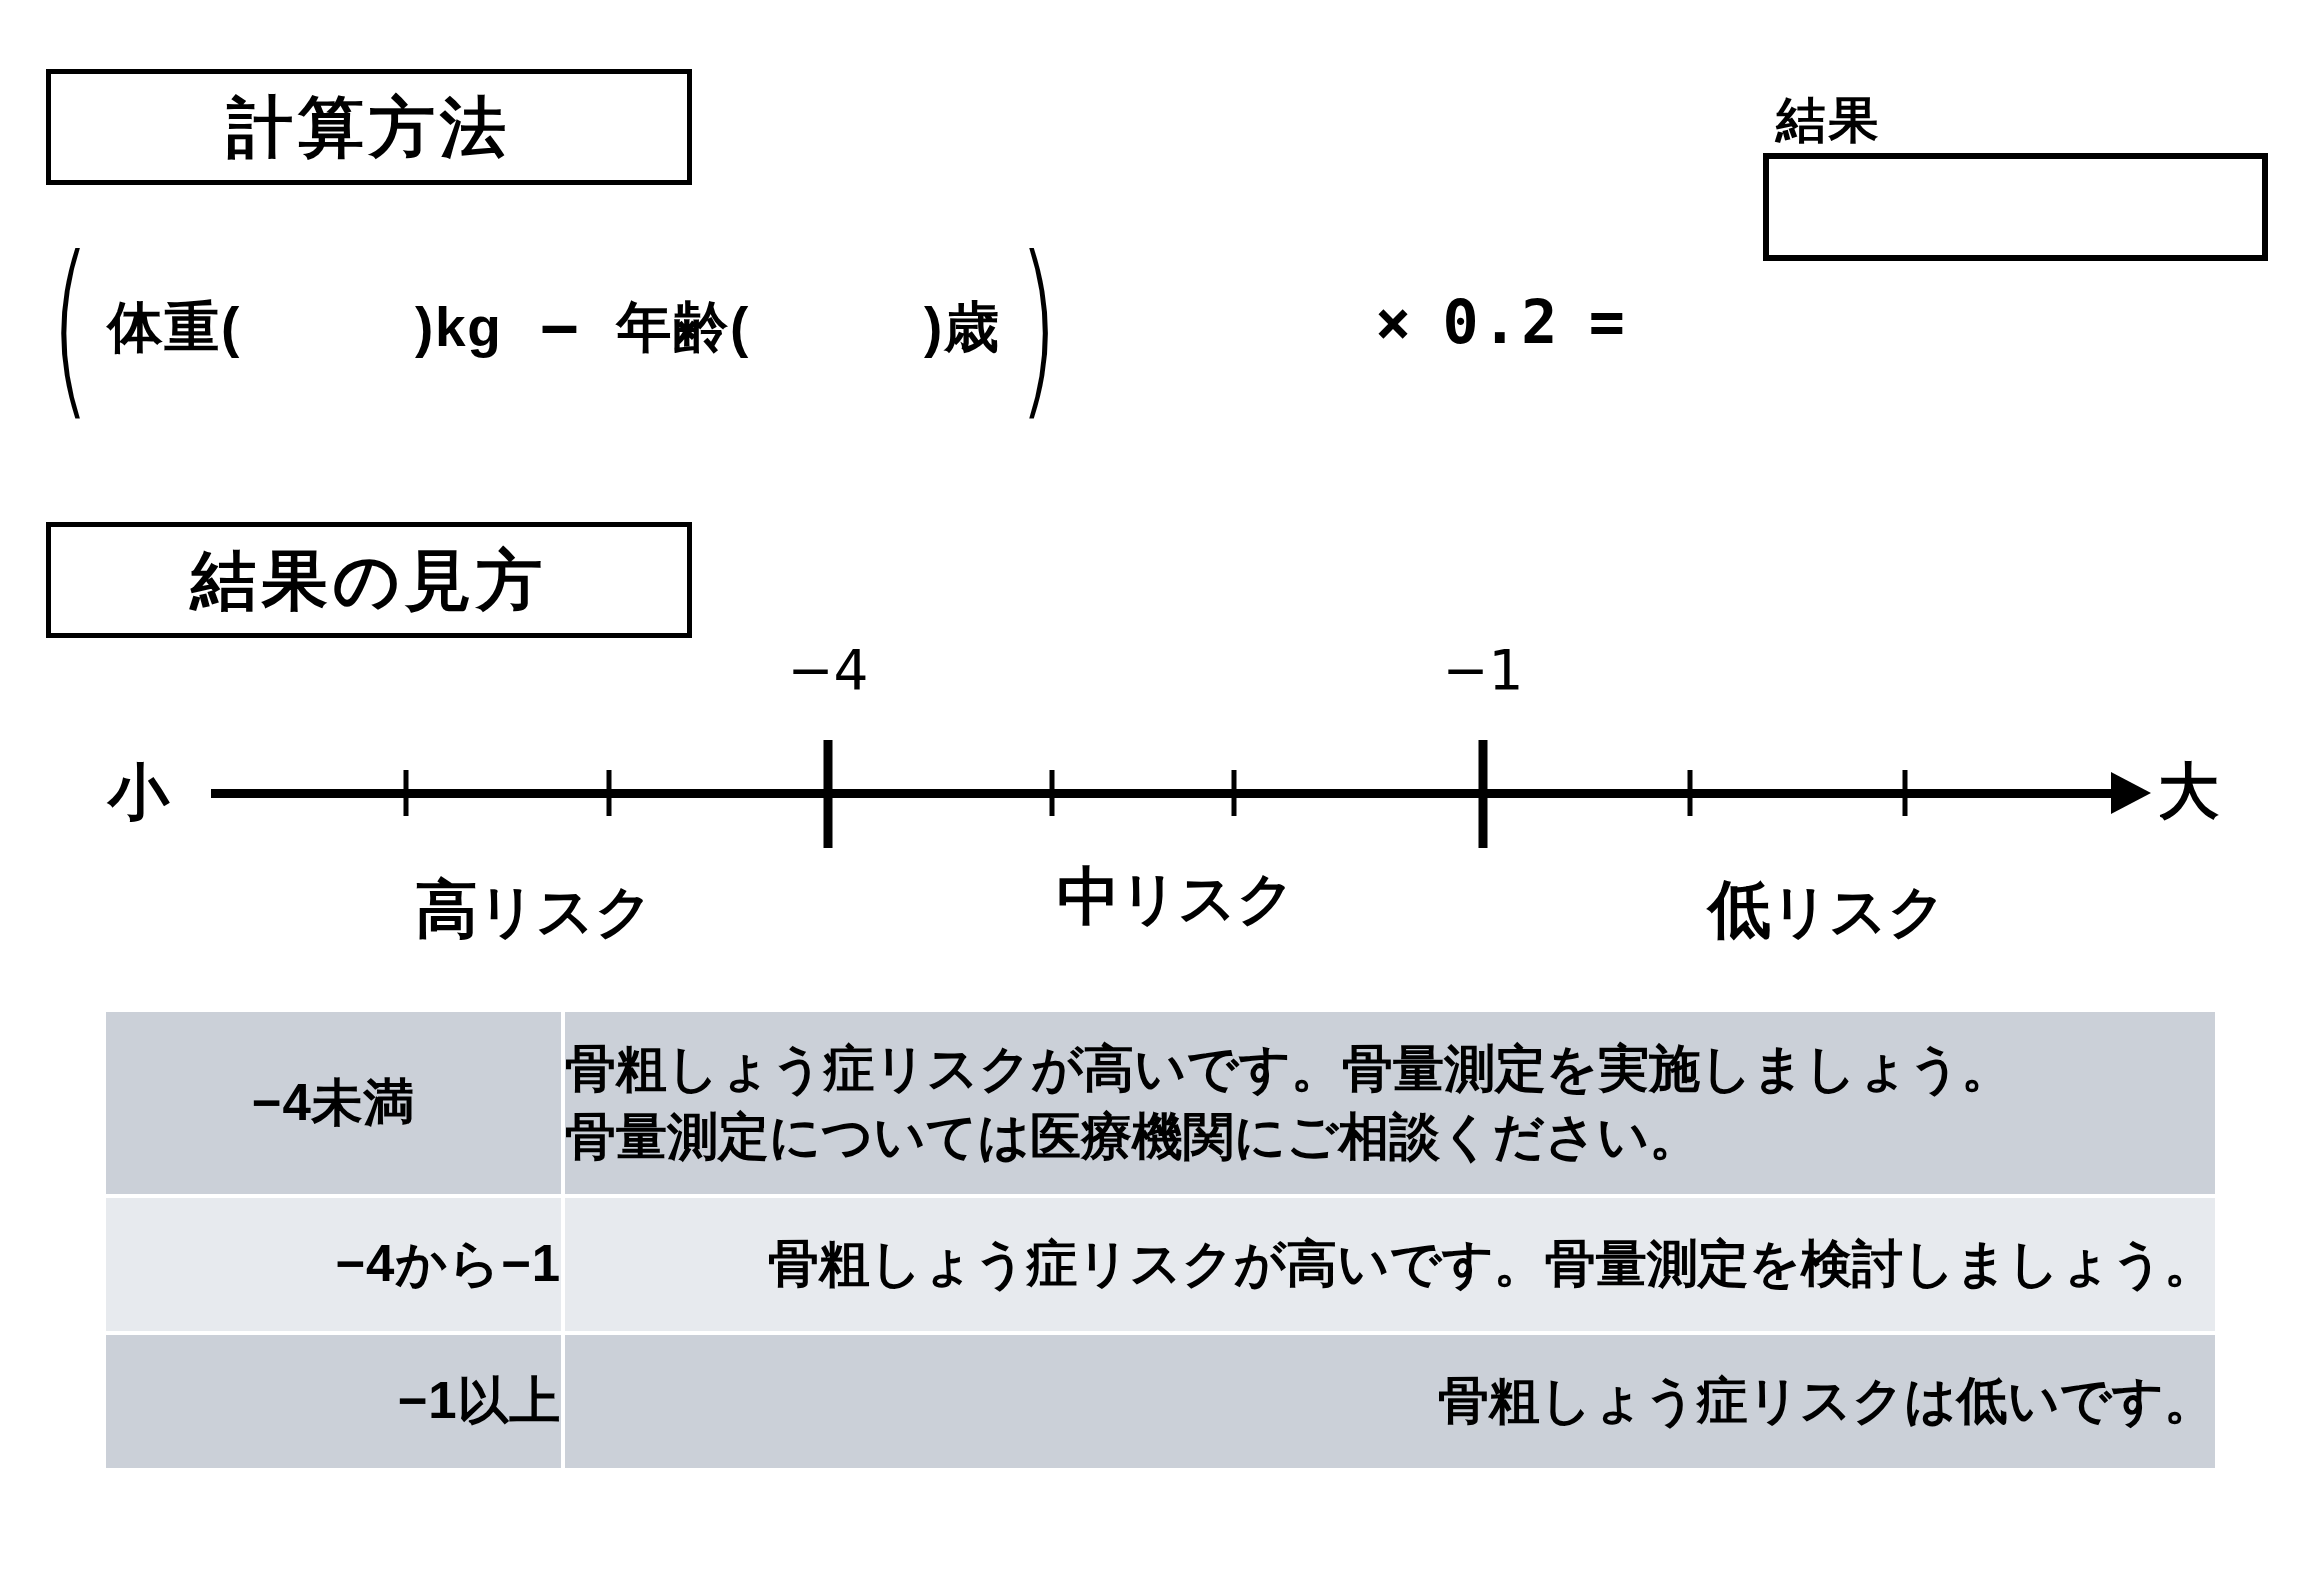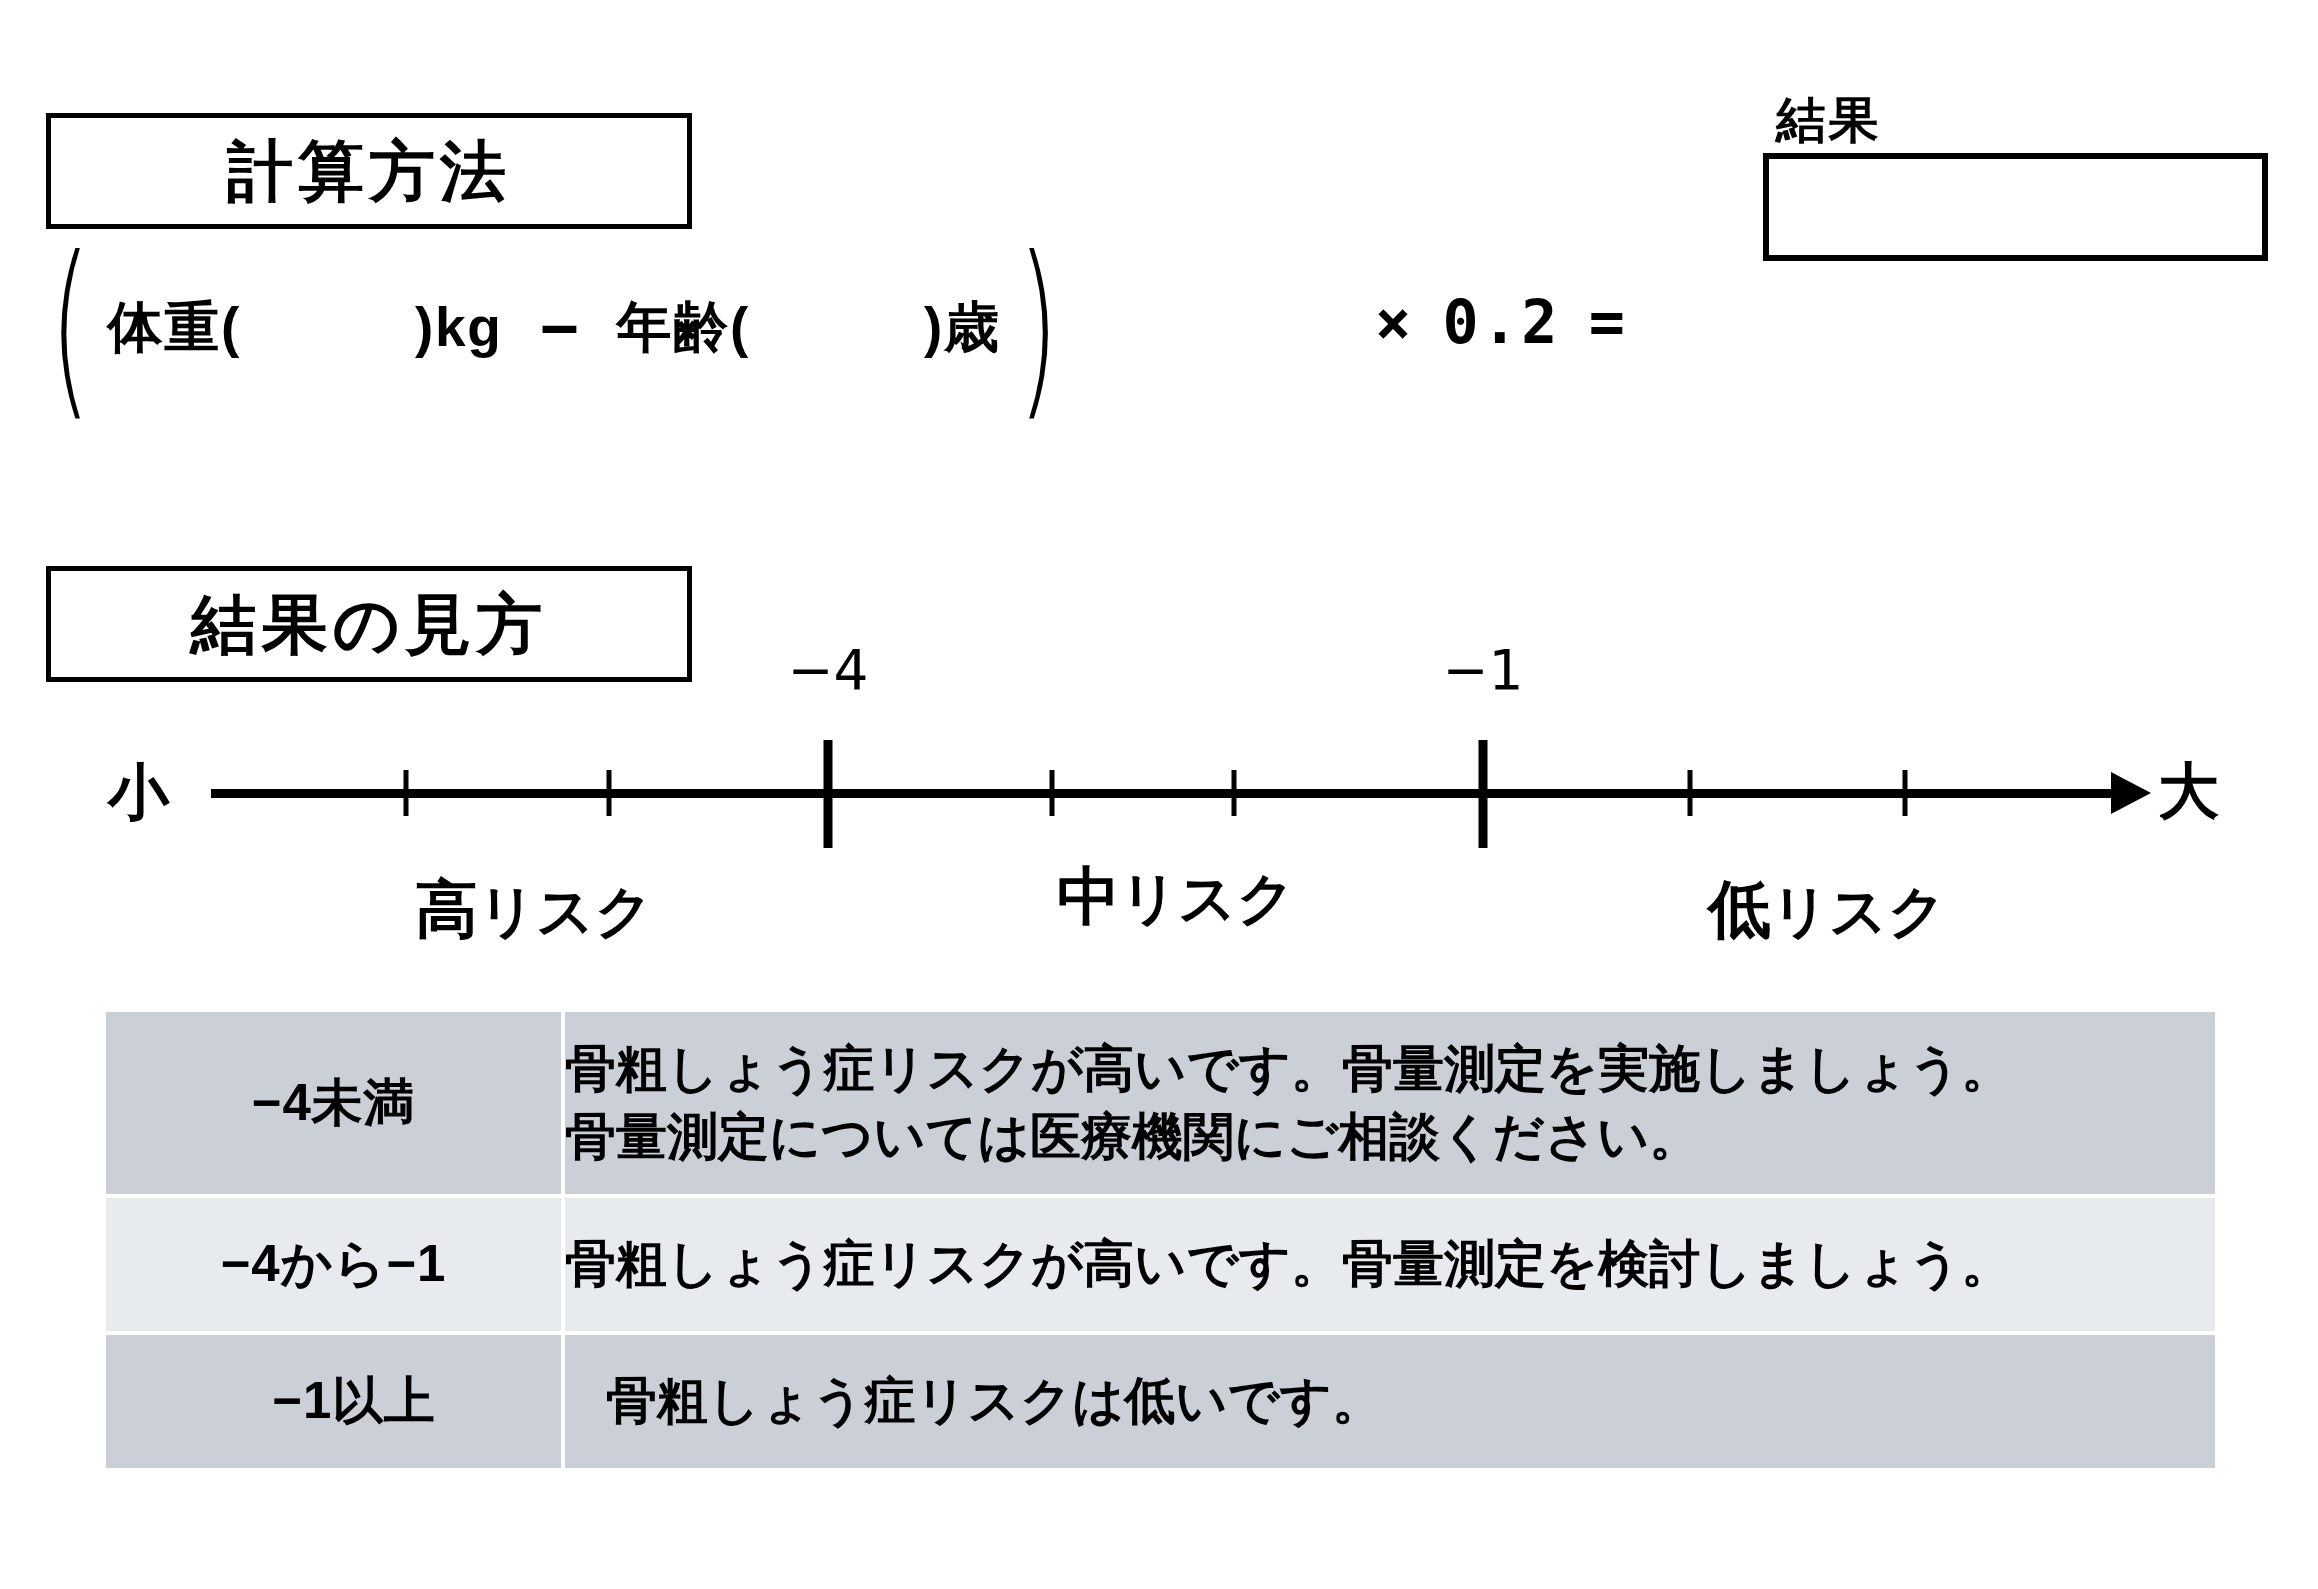--- a/index.html
+++ b/index.html
@@ -18,21 +18,20 @@
 
   
   .section-box {
     position: absolute;
     border: 5.8px solid #000;
     background: #fff;
     display: flex;
     align-items: center;
     justify-content: center;
     box-sizing: border-box;
-    margin-top: 44px;
   }
   .section-box span {
     font-size: 66px;
     font-weight: 700;
     letter-spacing: 5px;
     line-height: 1;
     white-space: nowrap;
   }
   #calc-method-box { left: 46px;  top: 69px;  width: 646px; height: 116px; }
   #result-guide-box { left: 46px; top: 522px; width: 646px; height: 116px; }
@@ -198,21 +197,21 @@
     white-space: nowrap;
   }
   td.desc-cell {
     padding: 21.5px 25px 21.5px 26.5px;
     font-size: 51px;
     font-weight: 700;
     line-height: 1.34;
   }
   td.desc-cell .line { display: block; }
   tr.row-tall td { height: 182px; }
-  tr.row-mid  td { height: 133px; }
+  tr.row-mid  td { height: 133px; text-align: right; }
 </style>
 </head>
 <body>
 
 <div id="calc-method-box" class="section-box">
   <span>計算方法</span>
 </div>
 
 <div id="formula-row">
   <span class="big-paren">(</span>

